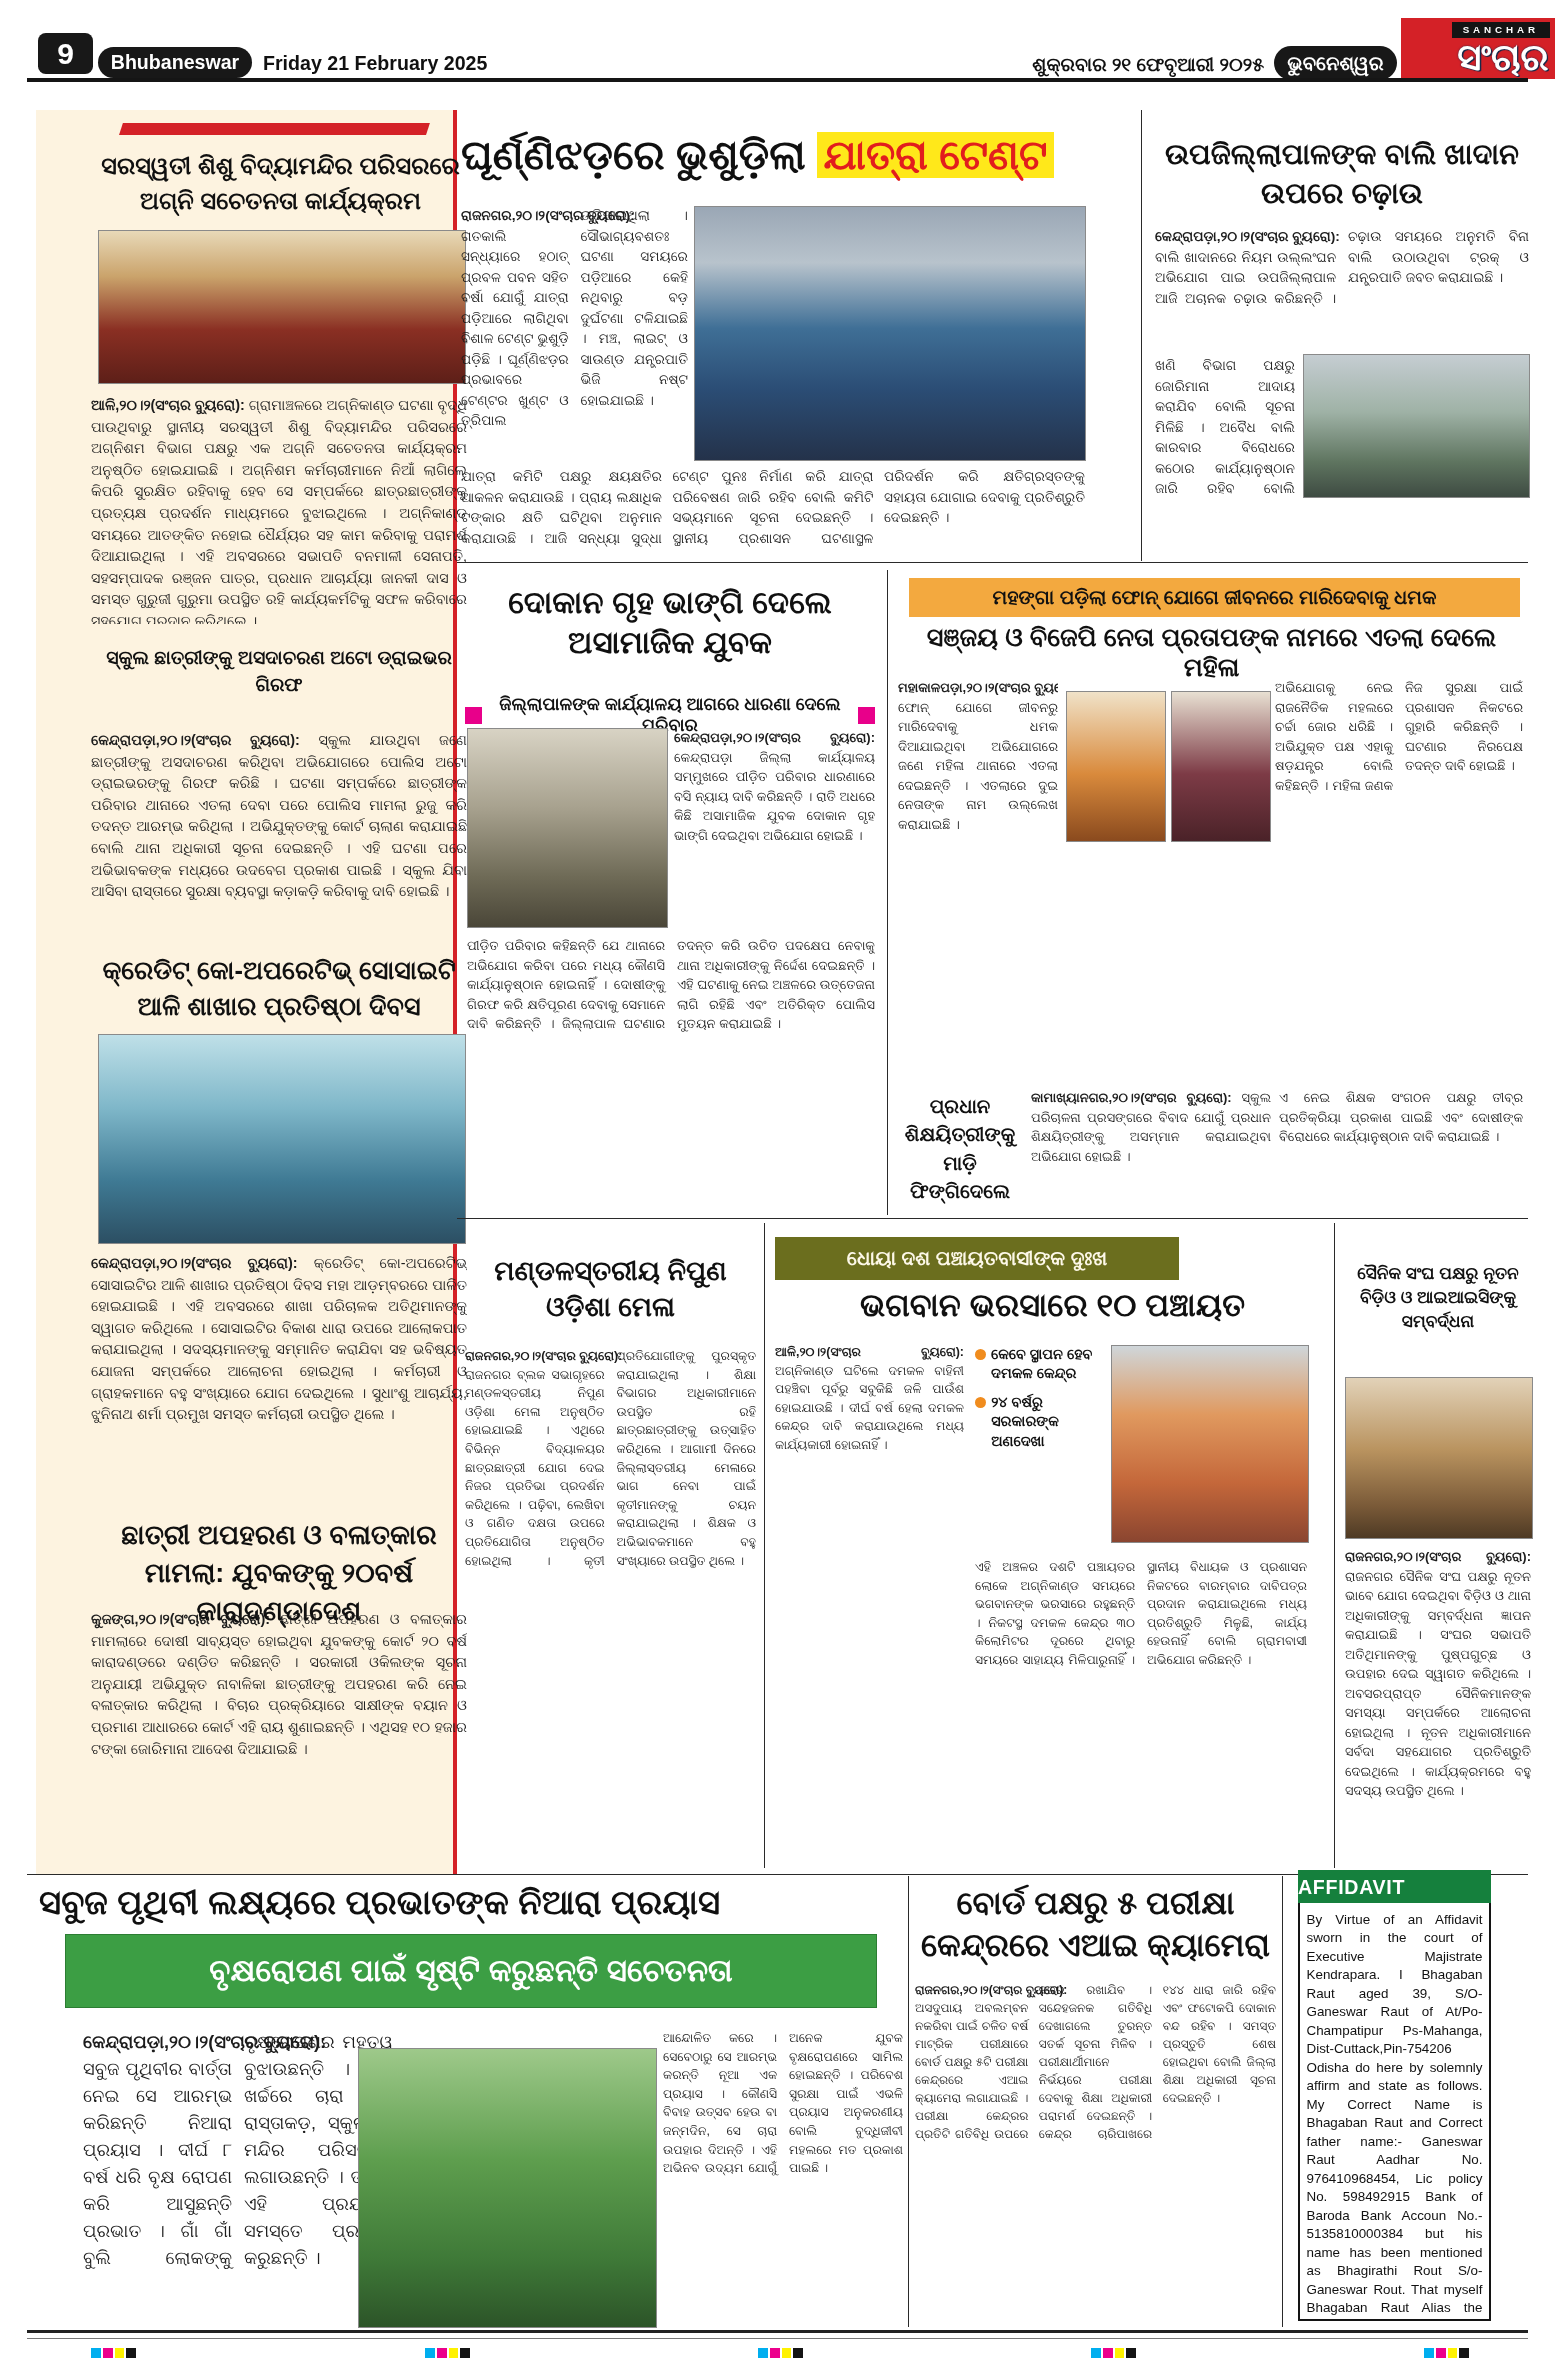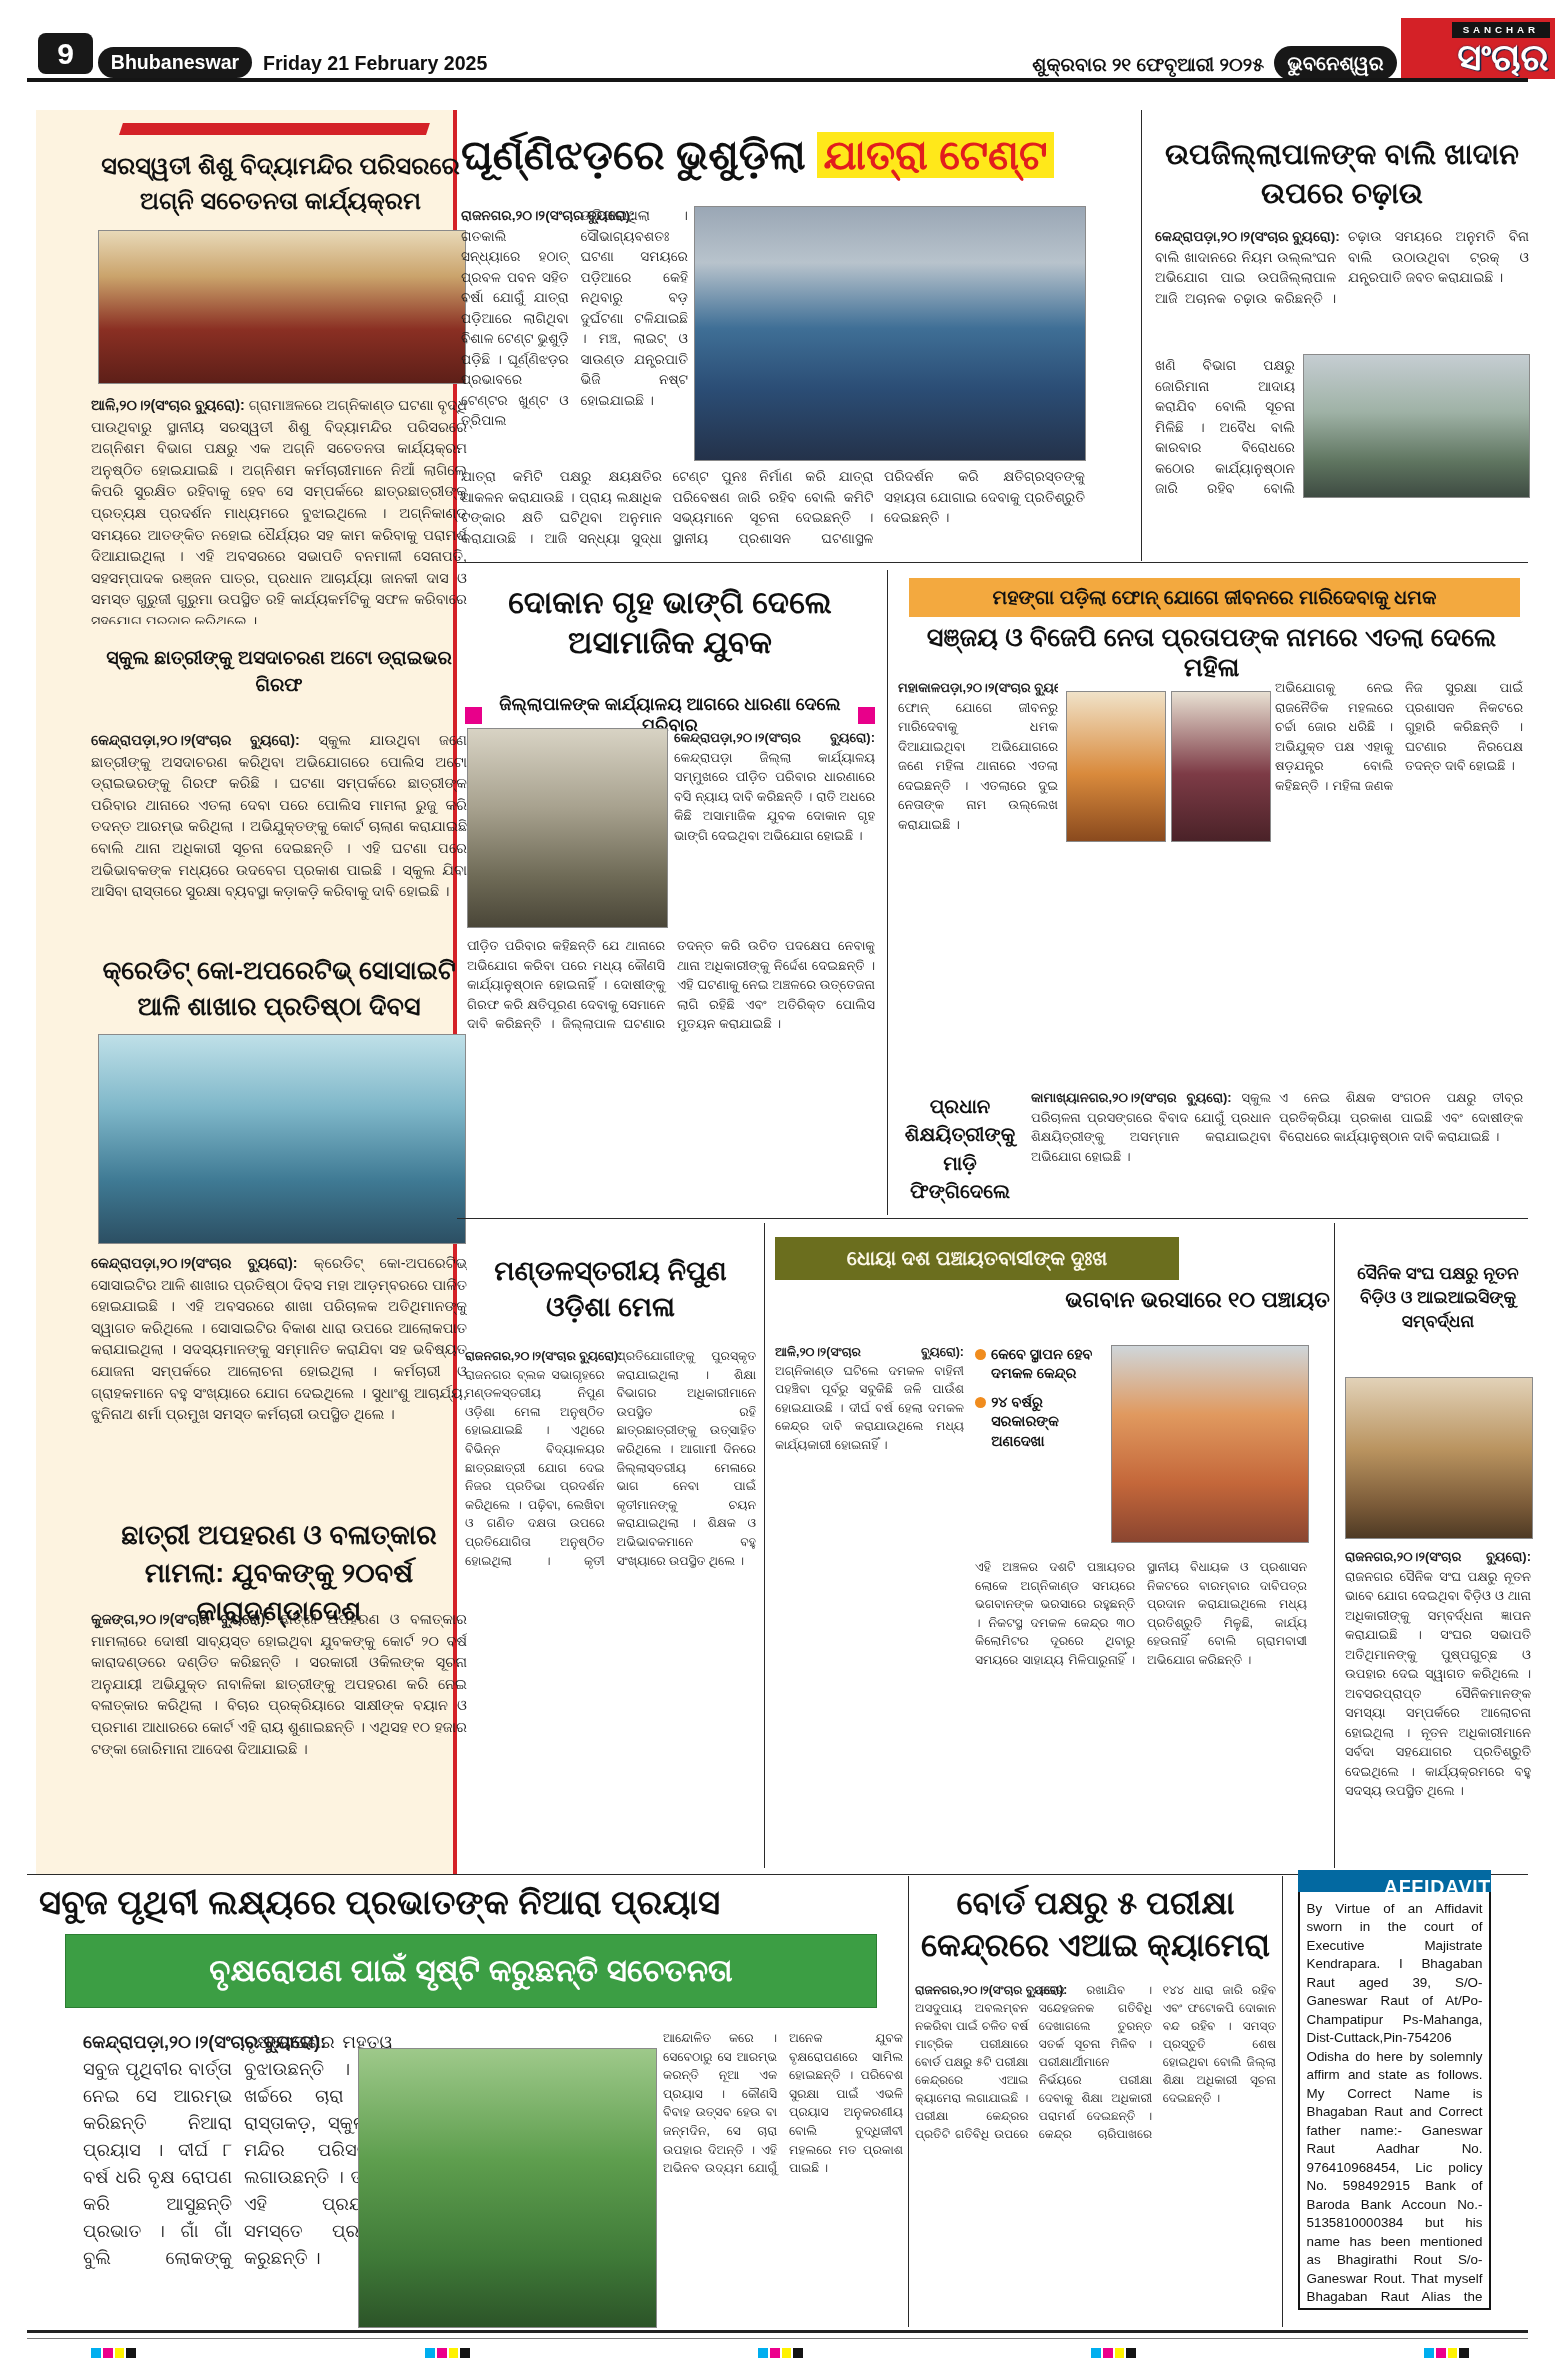--- a/index.html
+++ b/index.html
@@ -136,21 +136,21 @@
 
   <div class="abs hl" style="left:465px;top:1253px;width:291px;font-size:27px;line-height:1.35;">ମଣ୍ଡଳସ୍ତରୀୟ ନିପୁଣ ଓଡ଼ିଶା ମେଳା</div>
   <div class="abs body cols2" style="left:465px;top:1347px;width:291px;height:519px;font-size:12.4px;">
     <b>ରାଜନଗର,୨୦।୨(ସଂଚାର ବ୍ୟୁରୋ):</b>
     <span>ରାଜନଗର ବ୍ଲକ ସଭାଗୃହରେ ମଣ୍ଡଳସ୍ତରୀୟ ନିପୁଣ ଓଡ଼ିଶା ମେଳା ଅନୁଷ୍ଠିତ ହୋଇଯାଇଛି । ଏଥିରେ ବିଭିନ୍ନ ବିଦ୍ୟାଳୟର ଛାତ୍ରଛାତ୍ରୀ ଯୋଗ ଦେଇ ନିଜର ପ୍ରତିଭା ପ୍ରଦର୍ଶନ କରିଥିଲେ । ପଢ଼ିବା, ଲେଖିବା ଓ ଗଣିତ ଦକ୍ଷତା ଉପରେ ପ୍ରତିଯୋଗିତା ଅନୁଷ୍ଠିତ ହୋଇଥିଲା । କୃତୀ ପ୍ରତିଯୋଗୀଙ୍କୁ ପୁରସ୍କୃତ କରାଯାଇଥିଲା । ଶିକ୍ଷା ବିଭାଗର ଅଧିକାରୀମାନେ ଉପସ୍ଥିତ ରହି ଛାତ୍ରଛାତ୍ରୀଙ୍କୁ ଉତ୍ସାହିତ କରିଥିଲେ । ଆଗାମୀ ଦିନରେ ଜିଲ୍ଲାସ୍ତରୀୟ ମେଳାରେ ଭାଗ ନେବା ପାଇଁ କୃତୀମାନଙ୍କୁ ଚୟନ କରାଯାଇଥିଲା । ଶିକ୍ଷକ ଓ ଅଭିଭାବକମାନେ ବହୁ ସଂଖ୍ୟାରେ ଉପସ୍ଥିତ ଥିଲେ ।</span>
   </div>
   <div class="abs vline" style="left:764px;top:1223px;height:645px;"></div>
 
   <div class="abs" style="left:775px;top:1237px;width:404px;height:43px;background:#6b6e1e;color:#fdf8e8;
               font-size:20px;font-weight:bold;text-align:center;line-height:43px;">ଧୋୟା ଦଶ ପଞ୍ଚାୟତବାସୀଙ୍କ ଦୁଃଖ</div>
-  <div class="abs hl" style="left:775px;top:1287px;width:555px;font-size:22px;text-align:right;">ଭଗବାନ ଭରସାରେ ୧୦ ପଞ୍ଚାୟତ</div>
+  <div class="abs hl" style="left:775px;top:1287px;width:555px;font-size:32px;text-align:center;">ଭଗବାନ ଭରସାରେ ୧୦ ପଞ୍ଚାୟତ</div>
   <div class="abs body" style="left:775px;top:1343px;width:189px;height:523px;font-size:12.4px;">
     <b>ଆଳି,୨୦।୨(ସଂଚାର ବ୍ୟୁରୋ):</b>
     <span>ଅଗ୍ନିକାଣ୍ଡ ଘଟିଲେ ଦମକଳ ବାହିନୀ ପହଞ୍ଚିବା ପୂର୍ବରୁ ସବୁକିଛି ଜଳି ପାଉଁଶ ହୋଇଯାଉଛି । ଦୀର୍ଘ ବର୍ଷ ହେଲା ଦମକଳ କେନ୍ଦ୍ର ଦାବି କରାଯାଉଥିଲେ ମଧ୍ୟ କାର୍ଯ୍ୟକାରୀ ହୋଇନାହିଁ ।</span>
   </div>
   <div class="abs" style="left:975px;top:1345px;width:131px;">
     <div style="display:flex;gap:5px;margin-bottom:9.1px;">
       <span class="bullet-dot"></span>
       <span style="font-size:14.4px;font-weight:bold;line-height:1.35;">କେବେ ସ୍ଥାପନ ହେବ ଦମକଳ କେନ୍ଦ୍ର</span>
     </div>
     <div style="display:flex;gap:5.2px;">
@@ -183,22 +183,22 @@
   <div class="abs vline" style="left:908px;top:1876px;height:451px;"></div>
 
   <div class="abs hl" style="left:915px;top:1883px;width:361px;font-size:32px;line-height:1.3;">ବୋର୍ଡ ପକ୍ଷରୁ ୫ ପରୀକ୍ଷା କେନ୍ଦ୍ରରେ ଏଆଇ କ୍ୟାମେରା</div>
   <div class="abs body cols3" style="left:915px;top:1981px;width:361px;height:346px;font-size:12px;">
     <b>ରାଜନଗର,୨୦।୨(ସଂଚାର ବ୍ୟୁରୋ):</b>
     <span>ଅସଦୁପାୟ ଅବଲମ୍ବନ ନକରିବା ପାଇଁ ଚଳିତ ବର୍ଷ ମାଟ୍ରିକ ପରୀକ୍ଷାରେ ବୋର୍ଡ ପକ୍ଷରୁ ୫ଟି ପରୀକ୍ଷା କେନ୍ଦ୍ରରେ ଏଆଇ କ୍ୟାମେରା ଲଗାଯାଇଛି । ପରୀକ୍ଷା କେନ୍ଦ୍ରର ପ୍ରତିଟି ଗତିବିଧି ଉପରେ ନଜର ରଖାଯିବ । ସନ୍ଦେହଜନକ ଗତିବିଧି ଦେଖାଗଲେ ତୁରନ୍ତ ସତର୍କ ସୂଚନା ମିଳିବ । ପରୀକ୍ଷାର୍ଥୀମାନେ ନିର୍ଭୟରେ ପରୀକ୍ଷା ଦେବାକୁ ଶିକ୍ଷା ଅଧିକାରୀ ପରାମର୍ଶ ଦେଇଛନ୍ତି । କେନ୍ଦ୍ର ଚାରିପାଖରେ ୧୪୪ ଧାରା ଜାରି ରହିବ ଏବଂ ଫଟୋକପି ଦୋକାନ ବନ୍ଦ ରହିବ । ସମସ୍ତ ପ୍ରସ୍ତୁତି ଶେଷ ହୋଇଥିବା ବୋଲି ଜିଲ୍ଲା ଶିକ୍ଷା ଅଧିକାରୀ ସୂଚନା ଦେଇଛନ୍ତି ।</span>
   </div>
   <div class="abs vline" style="left:1282px;top:1876px;height:451px;"></div>
 
   <div class="abs" style="left:1298px;top:1870px;width:193px;">
-    <div style="background:#0369a1;color:#fff;font-size:19.6px;font-weight:bold;text-align:right;
-                height:22px;line-height:35px;letter-spacing:0.7px;">AFFIDAVIT</div>
+    <div style="background:#15803d;color:#fff;font-size:19.6px;font-weight:bold;text-align:left;
+                height:33px;line-height:35px;letter-spacing:0.7px;">AFFIDAVIT</div>
     <div style="border:2.6px solid #141414;border-top:none;padding:7.8px 6.5px;font-size:13.4px;
                 line-height:1.38;text-align:justify;height:400px;overflow:hidden;">By Virtue of an Affidavit sworn in the court of Executive Majistrate Kendrapara. I Bhagaban Raut aged 39, S/O-Ganeswar Raut of At/Po-Champatipur Ps-Mahanga, Dist-Cuttack,Pin-754206 Odisha do here by solemnly affirm and state as follows. My Correct Name is Bhagaban Raut and Correct father name:- Ganeswar Raut Aadhar No. 976410968454, Lic policy No. 598492915 Bank of Baroda Bank Accoun No.- 5135810000384 but his name has been mentioned as Bhagirathi Rout S/o-Ganeswar Rout. That myself Bhagaban Raut Alias the same person my name. That this affidavit the same is to be Produced before the Branch Manager Lic of India, Kendrapara branch for Necessary Purpose Which needs</div>
   </div>
 
   <div class="abs tick-rule" style="left:27.4px;top:2330px;width:1501px;height:2.6px;"></div>
   <div class="abs" style="left:27.4px;top:2338px;width:1501px;height:0.7px;background:#777;"></div>
 
   <div class="abs cmyk" style="left:91px;top:2348px;">
     <span style="background:#00aeef;"></span>
       <span style="background:#ec008c;"></span>

